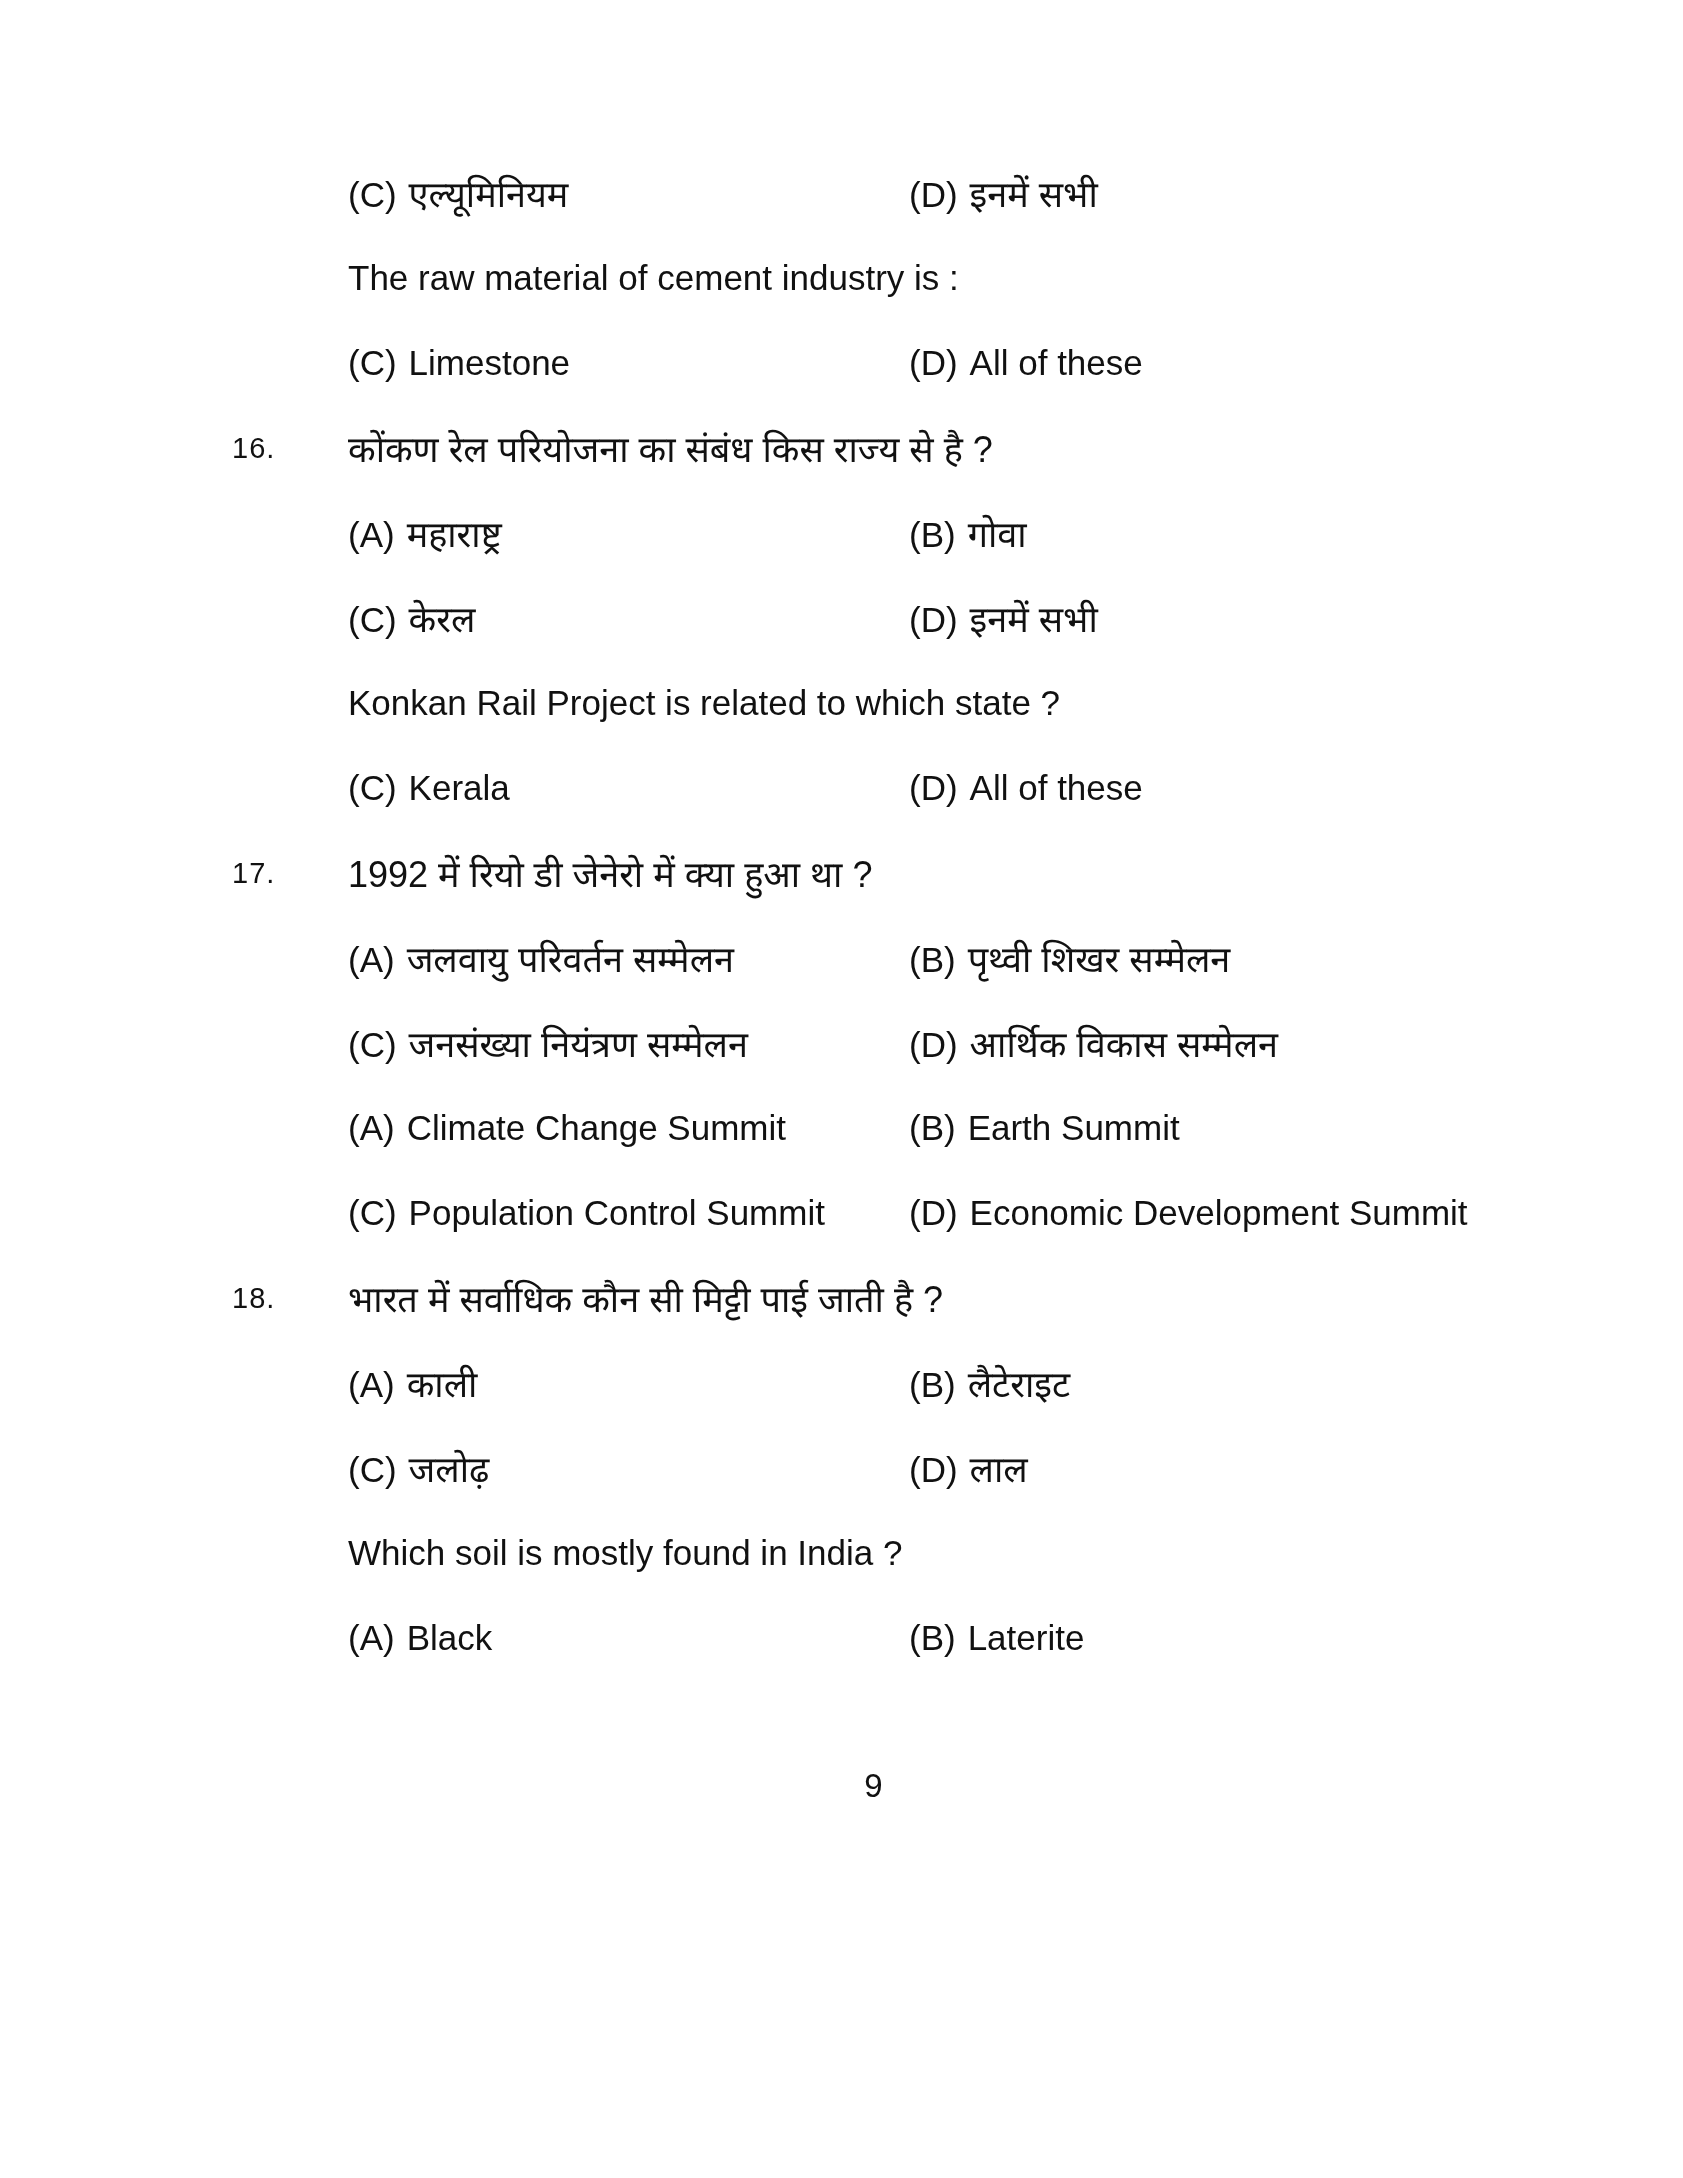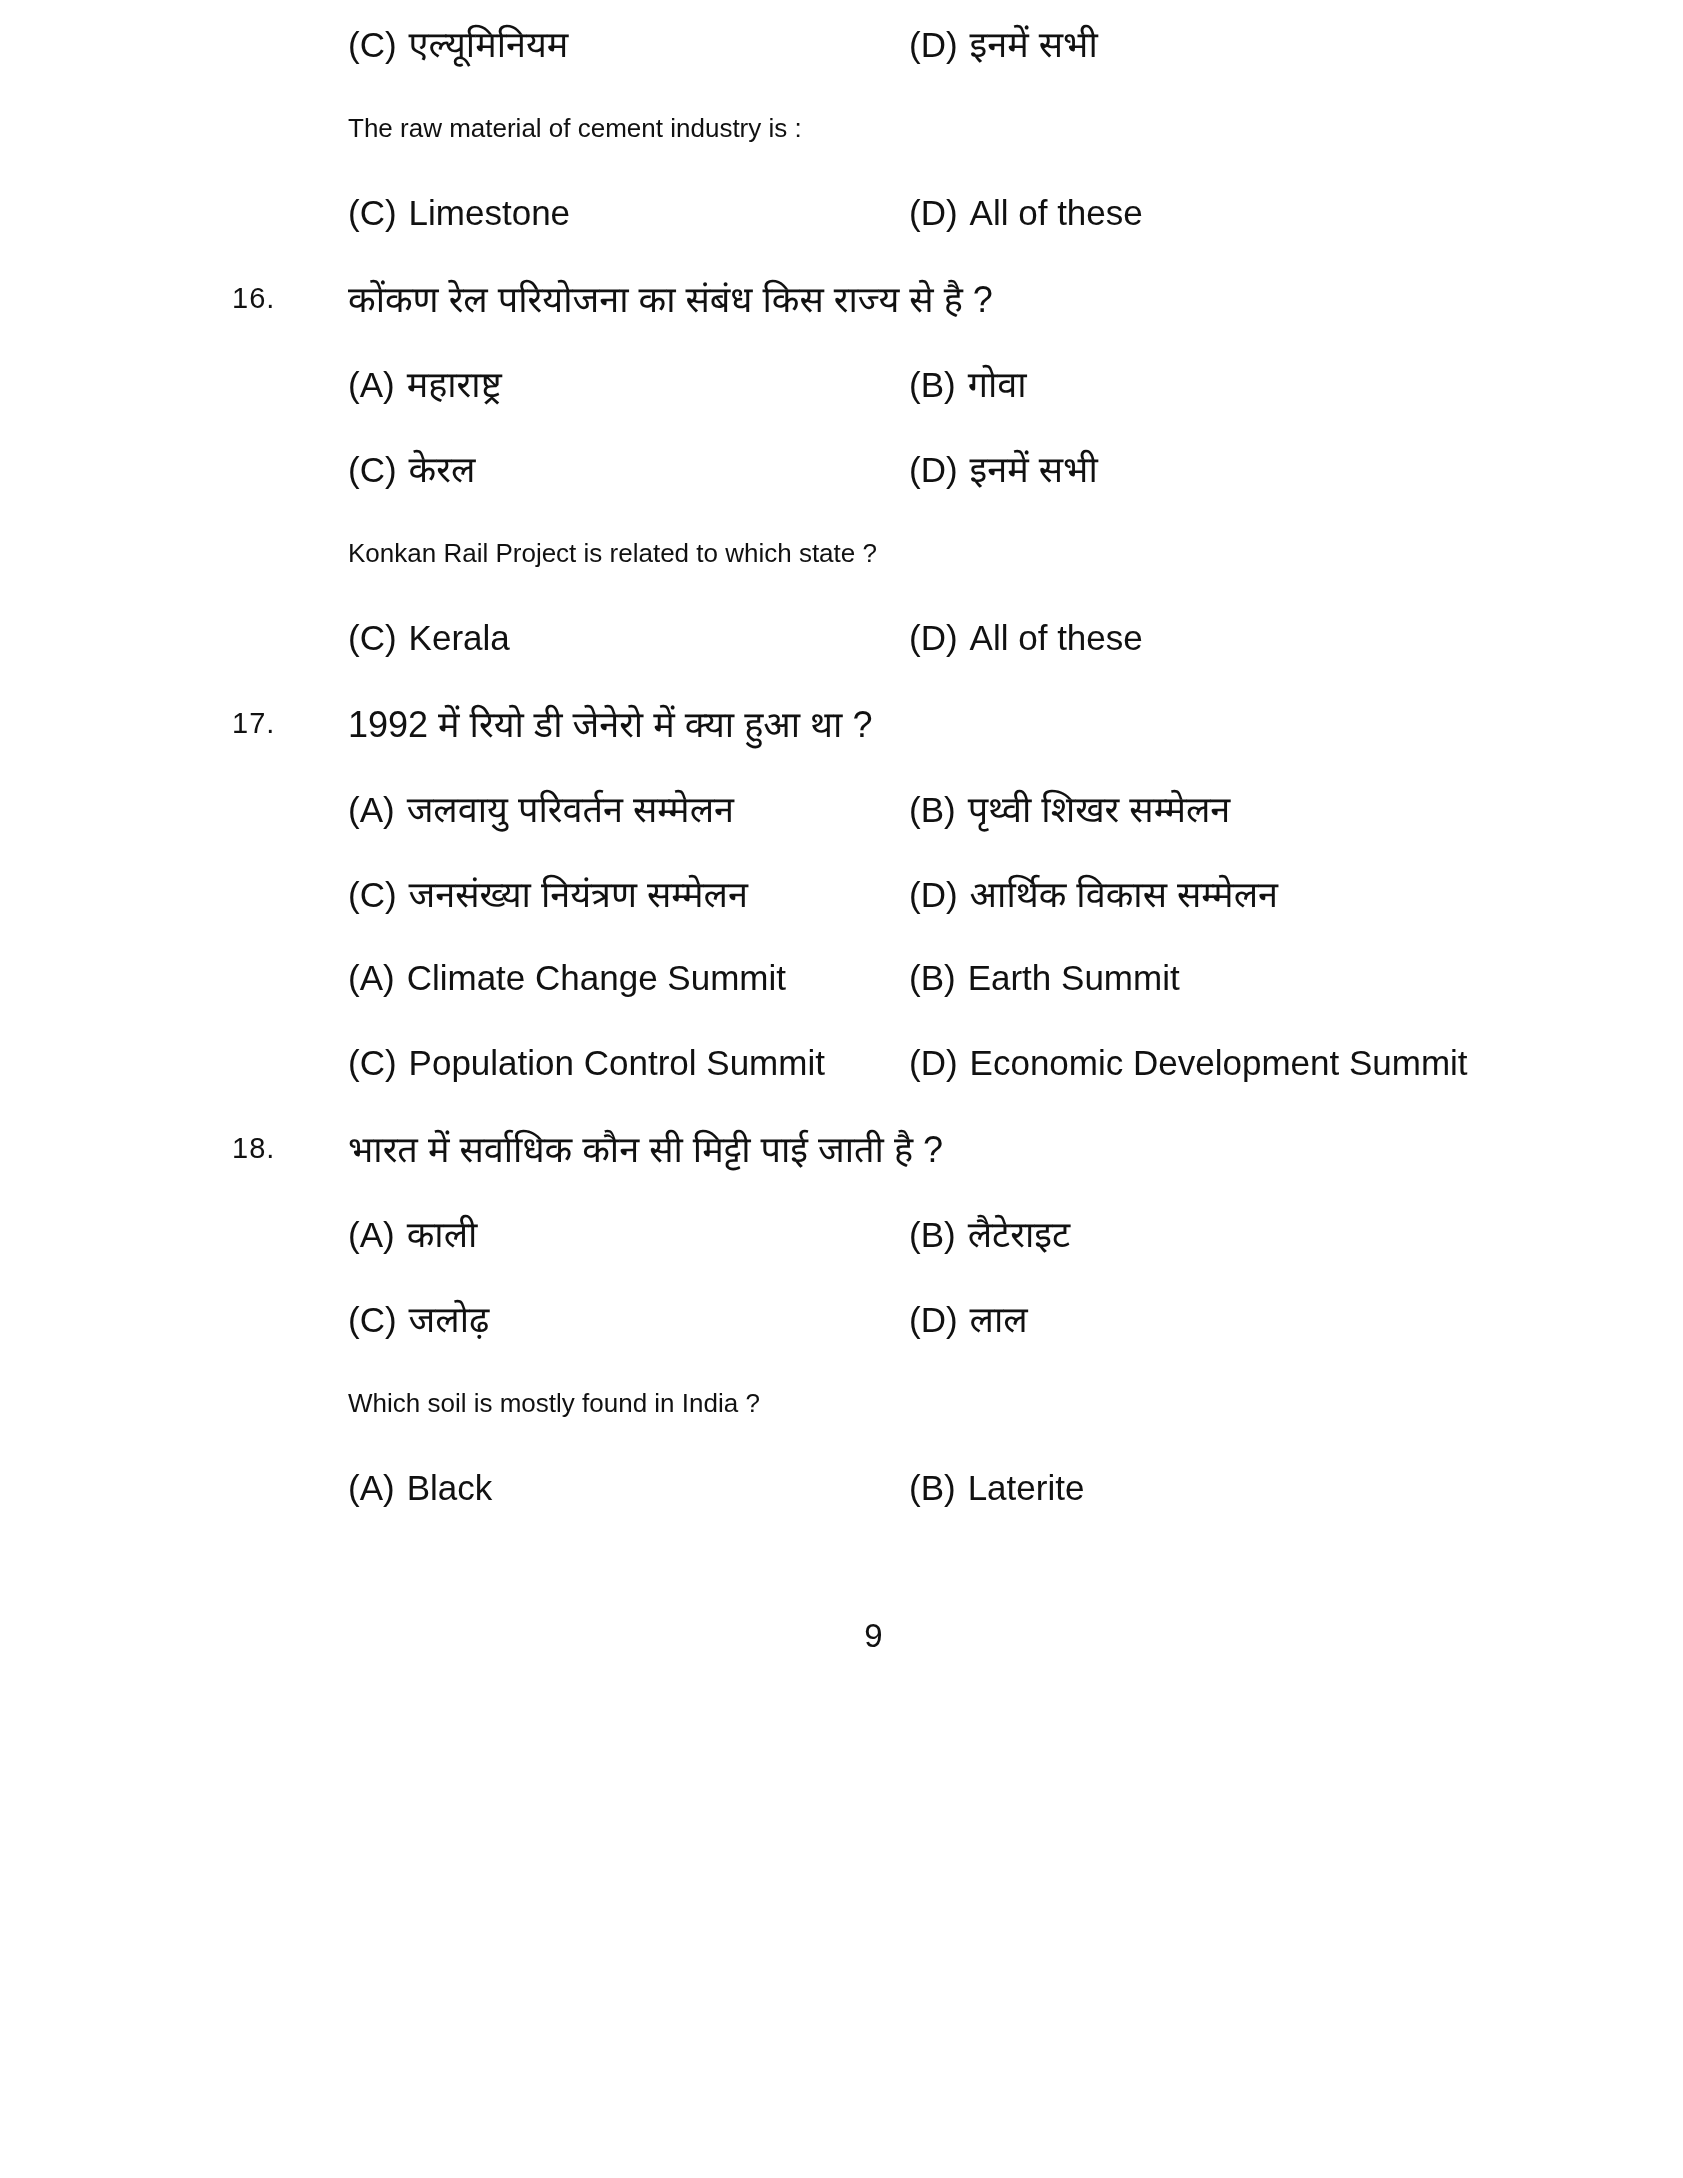--- a/index.html
+++ b/index.html
@@ -8,29 +8,29 @@
     background: #ffffff;
     color: #111111;
     font-family: "Liberation Sans", "DejaVu Sans", sans-serif;
   }
   .page {
     position: relative;
     width: 1683px; height: 2178px;
     overflow: hidden;
     background: #ffffff;
   }
-  .content { }
+  .content { padding-top: 150px; }
   .row { position: relative; height: 85px; }
   .row > .cell, .row > .qnum, .row > .qtext {
     position: absolute; top: 50%;
     transform: translateY(-50%);
     white-space: nowrap;
   }
   .qnum { left: 232px; font-size: 29px; letter-spacing: 1px; }
-  .qtext { left: 348px; font-size: 26px; }
+  .qtext { left: 348px; font-size: 35px; }
   .cell.c1 { left: 348px; }
   .cell.c2 { left: 909px; }
   .cell { font-size: 35px; }
   .lbl { margin-right: 12px; }
   .hi { font-size: 36px; }
   .pagenum-row {
     margin-top: 87px;
     text-align: center;
     height: 44px;
   }

